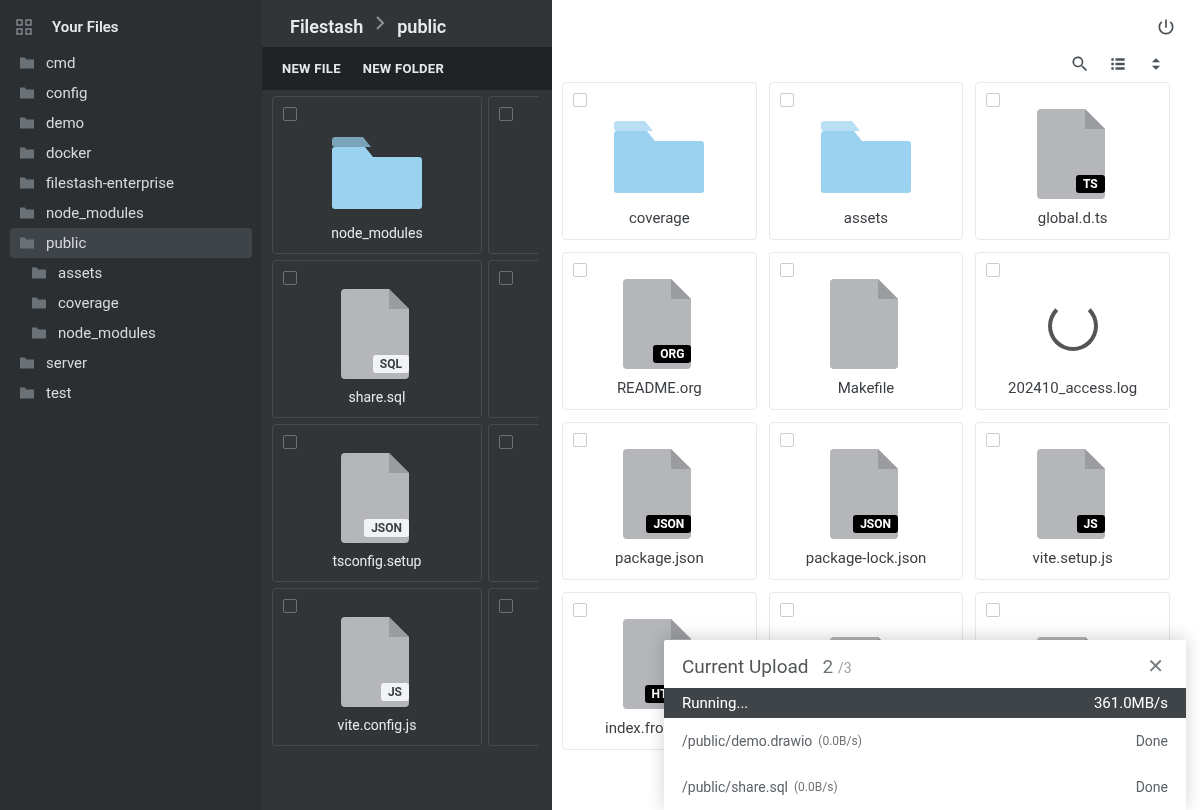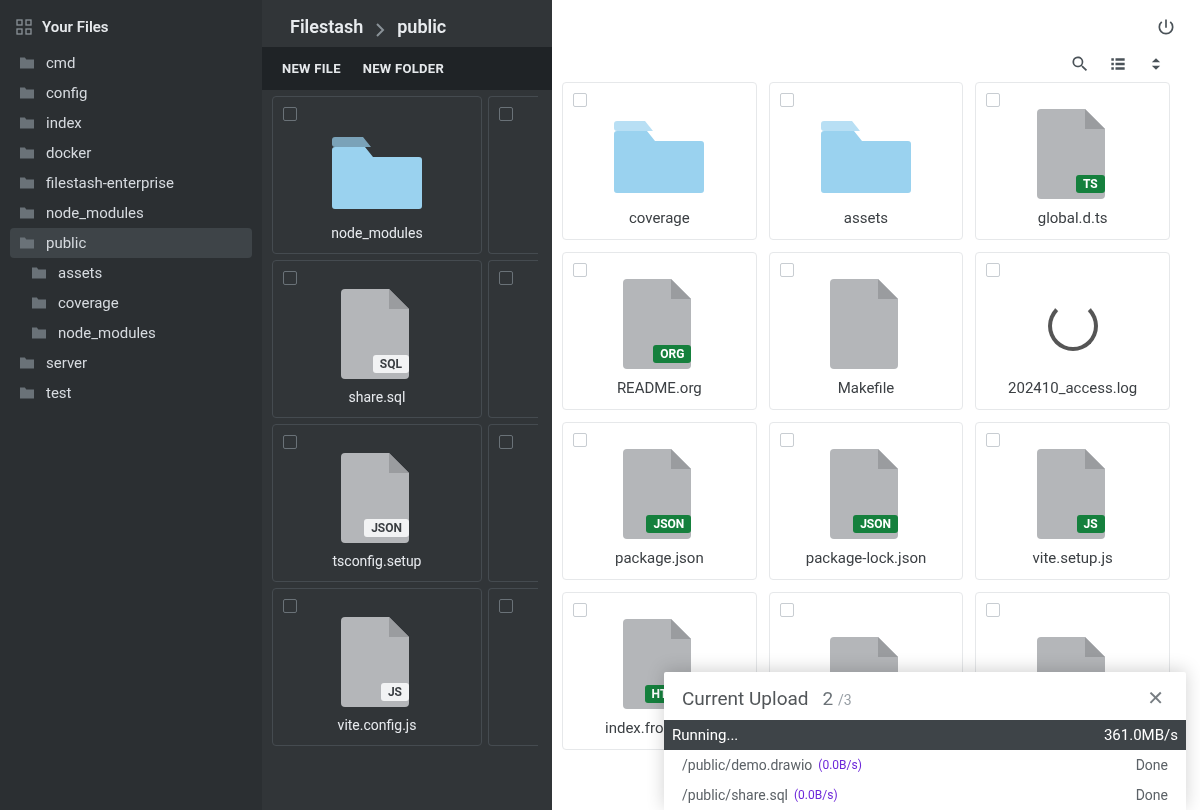--- a/index.html
+++ b/index.html
@@ -15,29 +15,29 @@
     --folder-blue: #9ad2ef;
     --file-gray: #b4b6b9;
     --selection-bg: #3e4448;
   }
   * { box-sizing: border-box; }
   html, body { margin: 0; padding: 0; height: 100%; font-family: -apple-system, BlinkMacSystemFont, "Segoe UI", Roboto, sans-serif; overflow: hidden; background:#fff; }
   .app { display: flex; height: 100vh; width: 100vw; }
 
   
   .sidebar { width: 262px; background: var(--dark-bg-alt); color: var(--dark-text); padding: 18px 10px 10px 10px; flex-shrink:0; }
-  .sidebar-header { display:flex; align-items:center; gap:10px; padding: 0 6px 12px 6px; font-weight:600; font-size:15px; color:#e6e9ec; }
+  .sidebar-header { display:flex; align-items:center; gap:20px; padding: 0 6px 12px 6px; font-weight:600; font-size:15px; color:#e6e9ec; }
   .tree-item { display:flex; align-items:center; gap:10px; padding:6px 8px; border-radius:4px; font-size:15px; cursor:pointer; color:#d6dadf; }
   .tree-item.depth-1 { padding-left: 20px; }
   .tree-item.active { background: var(--selection-bg); }
   .tree-item .folder-ic { width:18px; height:14px; fill:#6a7278; flex-shrink:0;}
 
   
   .dark-panel { background: var(--dark-bg); color: var(--dark-text); flex-shrink:0; width: 290px; position:relative;}
-  .breadcrumb { display:flex; align-items:flex-end; gap:12px; padding: 16px 18px 10px 28px; font-size:18px; font-weight:600; color:#e8ebee; }
+  .breadcrumb { display:flex; align-items:flex-start; gap:12px; padding: 16px 18px 10px 28px; font-size:18px; font-weight:600; color:#e8ebee; }
   .breadcrumb .chev { color:#7a8288; font-size:16px; }
   .actions { background: var(--dark-panel); padding: 14px 20px; display:flex; gap:22px; font-weight:700; font-size:13px; color:#e5e8eb; letter-spacing:.3px;}
   .actions span { cursor:pointer; }
   .dark-grid { padding: 6px 10px 10px 10px; display:grid; grid-template-columns: repeat(2, 1fr); gap:6px; overflow:hidden;}
   .dark-tile { border:1px solid #454b50; border-radius:4px; height:158px; position:relative; display:flex; flex-direction:column; align-items:center; justify-content:flex-end; padding-bottom:12px; cursor:pointer;}
   .dark-tile .check { position:absolute; top:10px; left:10px; width:14px;height:14px;border:1.5px solid #6a7278; border-radius:2px;}
   .dark-tile .label { font-size:14px; color:#e7eaee; }
 
   
   .light-panel { flex:1; background: var(--light-bg); position:relative; min-width:0; }
@@ -45,36 +45,36 @@
   .toolbar { display:flex; justify-content:flex-end; align-items:center; gap:18px; padding: 0 34px 8px 0; color:#4a5258;}
   .toolbar svg, .topbar svg { width:20px; height:20px; fill:#4a5258; cursor:pointer;}
   .light-grid { padding: 0 30px 10px 10px; display:grid; grid-template-columns: repeat(3, 1fr); gap:12px 12px; }
   .light-tile { border:1px solid var(--light-border); border-radius:4px; height:158px; position:relative; display:flex; flex-direction:column; align-items:center; justify-content:flex-end; padding-bottom:12px; cursor:pointer; background:#fff;}
   .light-tile .check { position:absolute; top:10px; left:10px; width:14px;height:14px;border:1.5px solid #c8cdd2; border-radius:2px;}
   .light-tile .label { font-size:15px; color: var(--light-text); }
 
   
   .folder-big { width:90px; height:72px; margin-bottom:16px; }
   .file-big { width:72px; height:90px; margin-bottom:10px; position:relative; }
-  .badge { position:absolute; bottom:6px; right:4px; background:#15803d; color:#fff; font-size:12px; font-weight:700; padding:2px 7px; border-radius:3px; }
+  .badge { position:absolute; bottom:6px; right:4px; background:#000000; color:#fff; font-size:12px; font-weight:700; padding:2px 7px; border-radius:3px; }
   .badge.light { background:#f2f3f4; color:#3a3e42;margin-top:15px; }
 
   .spinner { width:50px; height:50px; border:4px solid #555; border-top-color:transparent; border-radius:50%; margin-bottom:28px; animation:spin 1s linear infinite; }
   @keyframes spin { to { transform: rotate(360deg);} }
 
   
   .upload-panel { position:absolute; right:14px; bottom:0; width: 522px; background:#fff; box-shadow: 0 -2px 18px rgba(0,0,0,.18); border-radius:2px 2px 0 0; font-size:14px; color:#454a4e;margin-left:23px; }
   .upload-head { display:flex; align-items:baseline; padding:14px 18px 10px 18px; gap:14px; }
   .upload-head .title { font-size:19px; font-weight:400; color:#525659;}
   .upload-head .count { font-size:19px; color:#6c7378;}
   .upload-head .count small{ font-size:14px; color:#989fa5;}
   .upload-head .close { margin-left:auto; font-size:20px; color:#777d82; cursor:pointer; padding:0 4px;}
-  .upload-running { background:#3e4448; color:#fff; display:flex; justify-content:space-between; padding:6px 8px; font-size:15px;}
-  .upload-row { display:flex; align-items:center; padding:7px 18px; font-size:14px; color:#5c6267; }
-  .upload-row .speed { color:#6d28d9; font-size:12px; margin-left:6px;}
+  .upload-running { background:#3e4448; color:#fff; display:flex; justify-content:space-between; padding:6px 18px; font-size:15px;}
+  .upload-row { display:flex; align-items:center; padding:15px 18px; font-size:14px; color:#5c6267; }
+  .upload-row .speed { color:#737373; font-size:12px; margin-left:6px;}
   .upload-row .status { margin-left:auto; color:#5c6267;}
 
   
   .dark-partial { border:1px solid #454b50; border-left:1px solid #454b50; border-right:none; border-radius:4px 0 0 4px; height:158px; position:relative; }
   .dark-partial .check { position:absolute; top:10px; left:10px; width:14px;height:14px;border:1.5px solid #6a7278; border-radius:2px;}
 
 </style>
 </head>
 <body>
 
@@ -100,21 +100,21 @@
         <div class="tree-item">
           <svg class="folder-ic" viewBox="0 0 24 20">
             <path d="M2 2h7l2 3h11v13H2z"></path>
           </svg>
           <span>config</span>
         </div>
         <div class="tree-item">
           <svg class="folder-ic" viewBox="0 0 24 20">
             <path d="M2 2h7l2 3h11v13H2z"></path>
           </svg>
-          <span>index</span>
+          <span>demo</span>
         </div>
         <div class="tree-item">
           <svg class="folder-ic" viewBox="0 0 24 20">
             <path d="M2 2h7l2 3h11v13H2z"></path>
           </svg>
           <span>docker</span>
         </div>
         <div class="tree-item">
           <svg class="folder-ic" viewBox="0 0 24 20">
             <path d="M2 2h7l2 3h11v13H2z"></path>

